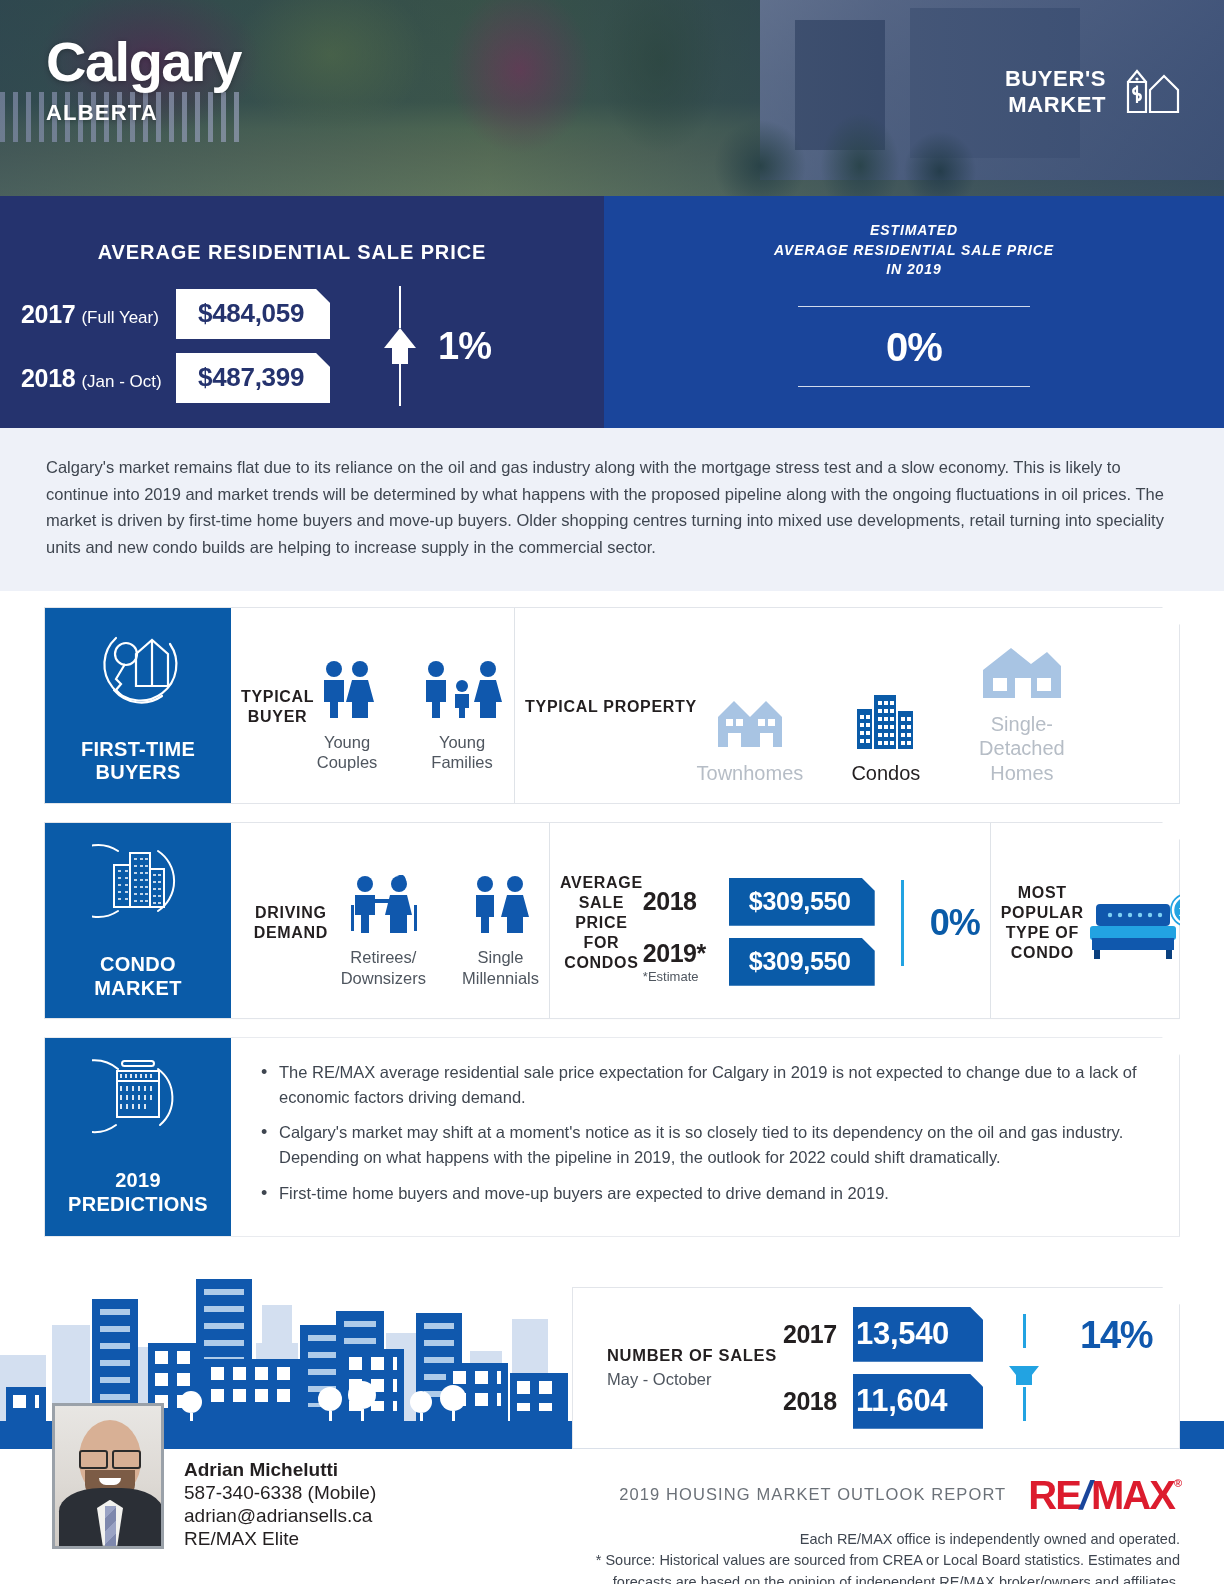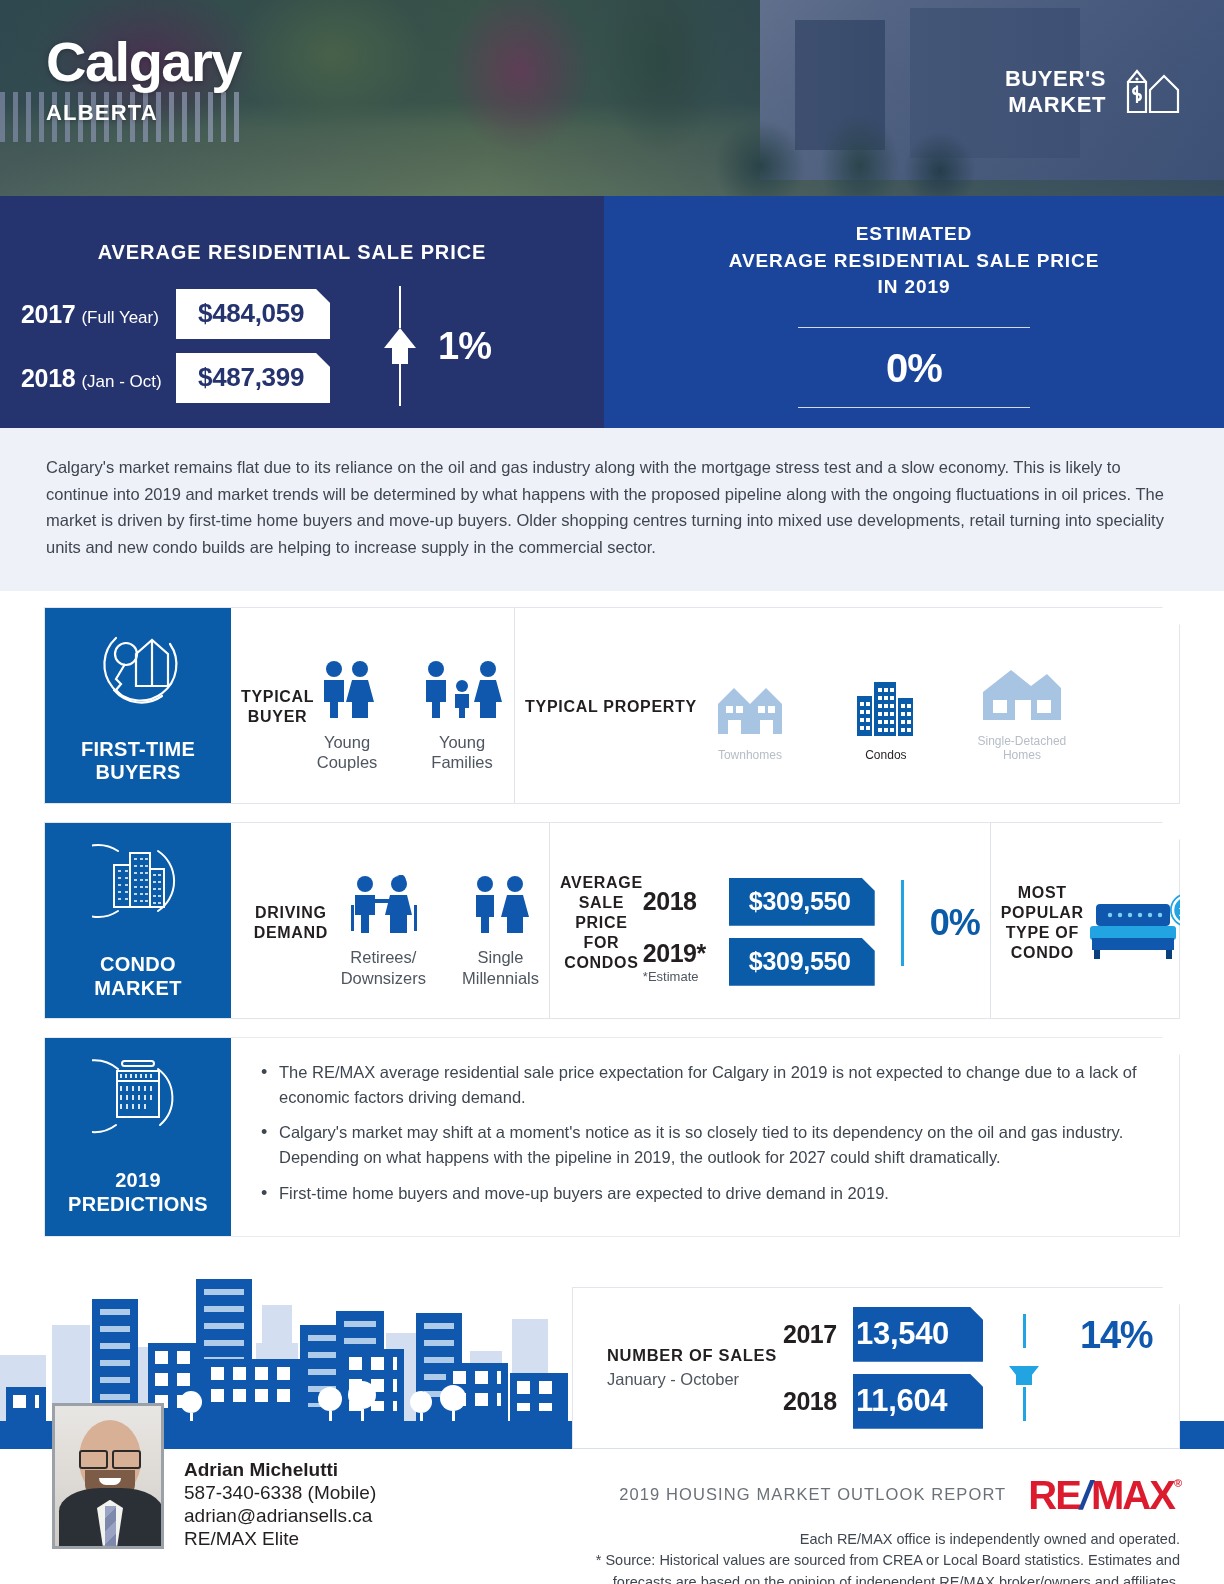--- a/index.html
+++ b/index.html
@@ -78,21 +78,21 @@
   .band-left {
     flex: 0 0 604px; background:#25336e; color:#fff;
     padding: 45px 20px 0 0;
   }
   .band-right {
     flex:1; background:#1a459b; color:#fff; padding-top: 25px;
   }
   .band-title {
     text-align:center; font-size:20px; font-weight:700; letter-spacing:.9px;
   }
-  .band-right .band-title { line-height:1.4; font-size:19px; }
+  .band-right .band-title { line-height:1.4; font-size:14px;font-style:italic; }
   .price-rows { margin-top: 22px; display:flex; align-items:center; padding-left: 21px; }
   .price-col { display:flex; flex-direction:column; gap: 14px; }
   .price-row { display:flex; align-items:center; }
   .price-year { width: 155px; font-size:0; white-space:nowrap; }
   .price-year .yr { font-size:25px; font-weight:700; letter-spacing:-.3px; }
   .price-year .paren { font-size:17px; font-weight:400; margin-left: 6px; }
   .price-chip {
     background:#fff; color:#25336e; font-size:26px; font-weight:700;
     padding: 9px 26px 10px 22px; letter-spacing:-.3px;
     clip-path: polygon(0 0, calc(100% - 14px) 0, 100% 14px, 100% 100%, 0 100%);
@@ -145,21 +145,21 @@
   .icon-item { display:flex; flex-direction:column; align-items:center; }
   .icon-cap { margin-top: 10px; font-size:16.5px; color:#4f565f; text-align:center; line-height:1.25; }
 
   .range-lines { margin-top: 22px; }
   .range-line { display:flex; align-items:baseline; white-space:nowrap; }
   .range-big { font-size:30px; font-weight:700; color:#1a6fc4; letter-spacing:-.5px; }
   .range-sub { font-size:16.5px; color:#4a7fae; margin-left: 8px; }
 
   .prop-row { display:flex; gap: 30px; margin-top: 14px; align-items:flex-end; }
   .prop-item { display:flex; flex-direction:column; align-items:center; width: 106px; }
-  .prop-cap { margin-top: 8px; font-size:12px; text-align:center; line-height:1.22; color:#b6bdc6; }
+  .prop-cap { margin-top: 8px; font-size:20px; text-align:center; line-height:1.22; color:#b6bdc6; }
   .prop-cap.active { color:#231f20; }
 
   
   .cprice-rows { margin-top: 18px; display:flex; flex-direction:column; gap: 12px; }
   .cprice-row { display:flex; align-items:center; }
   .cprice-year { width: 86px; text-align:left; }
   .cprice-year .y { font-size:25px; font-weight:700; color:#231f20; letter-spacing:-.5px; }
   .cprice-year .est { display:block; font-size:13px; color:#4f565f; margin-top:1px; }
   .cprice-chip {
     background:#0a5ba8; color:#fff; font-size:25px; font-weight:700;
@@ -620,21 +620,21 @@
         </svg>
       </span>
       <div class="panel-tab-label">
         <div>2019</div>
         <div>PREDICTIONS</div>
       </div>
     </div>
     <div class="pred-body">
       <ul class="pred-list">
         <li>The RE/MAX average residential sale price expectation for Calgary in 2019 is not expected to change due to a lack of economic factors driving demand.</li>
-        <li>Calgary's market may shift at a moment's notice as it is so closely tied to its dependency on the oil and gas industry. Depending on what happens with the pipeline in 2019, the outlook for 2027 could shift dramatically.</li>
+        <li>Calgary's market may shift at a moment's notice as it is so closely tied to its dependency on the oil and gas industry. Depending on what happens with the pipeline in 2019, the outlook for 2022 could shift dramatically.</li>
         <li>First-time home buyers and move-up buyers are expected to drive demand in 2019.</li>
       </ul>
     </div>
   </div>
 </div>
 
 <div class="bottom">
   <div class="skyline">
 
     <div class="bld pale" style="left:0px;   width:46px;  height:66px;"></div>
@@ -702,21 +702,21 @@
     <div class="tree" style="left:180px; width:22px; height:30px;">
         <div class="blob" style="height:22px"></div>
         <div class="trunk"></div>
       </div>
     <div class="ground"></div>
   </div>
 
   <div class="sales-card">
     <div class="sales-label">
       <div class="t1">NUMBER OF SALES</div>
-      <div class="t2">January - October</div>
+      <div class="t2">May - October</div>
     </div>
     <div class="sales-rows">
       <div class="sales-row">
         <div class="sales-year">2017</div>
         <div class="sales-chip">13,540</div>
       </div>
       <div class="sales-row">
         <div class="sales-year">2018</div>
         <div class="sales-chip">11,604</div>
       </div>

